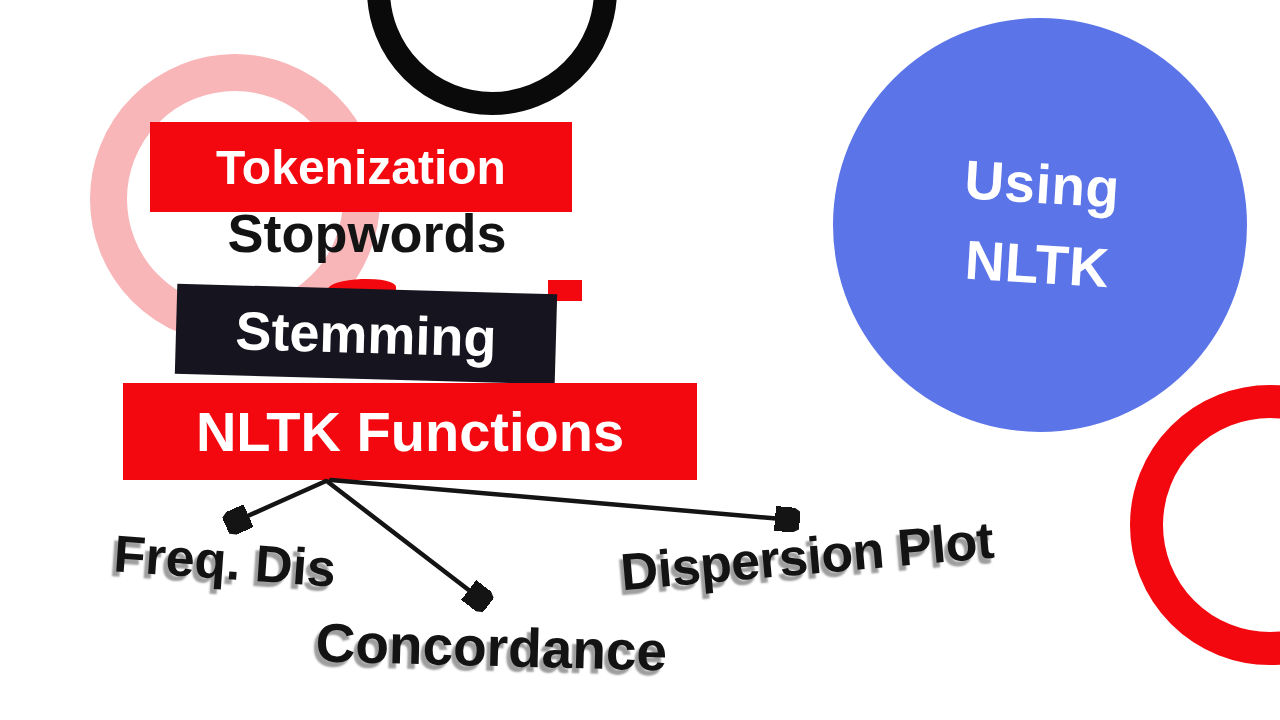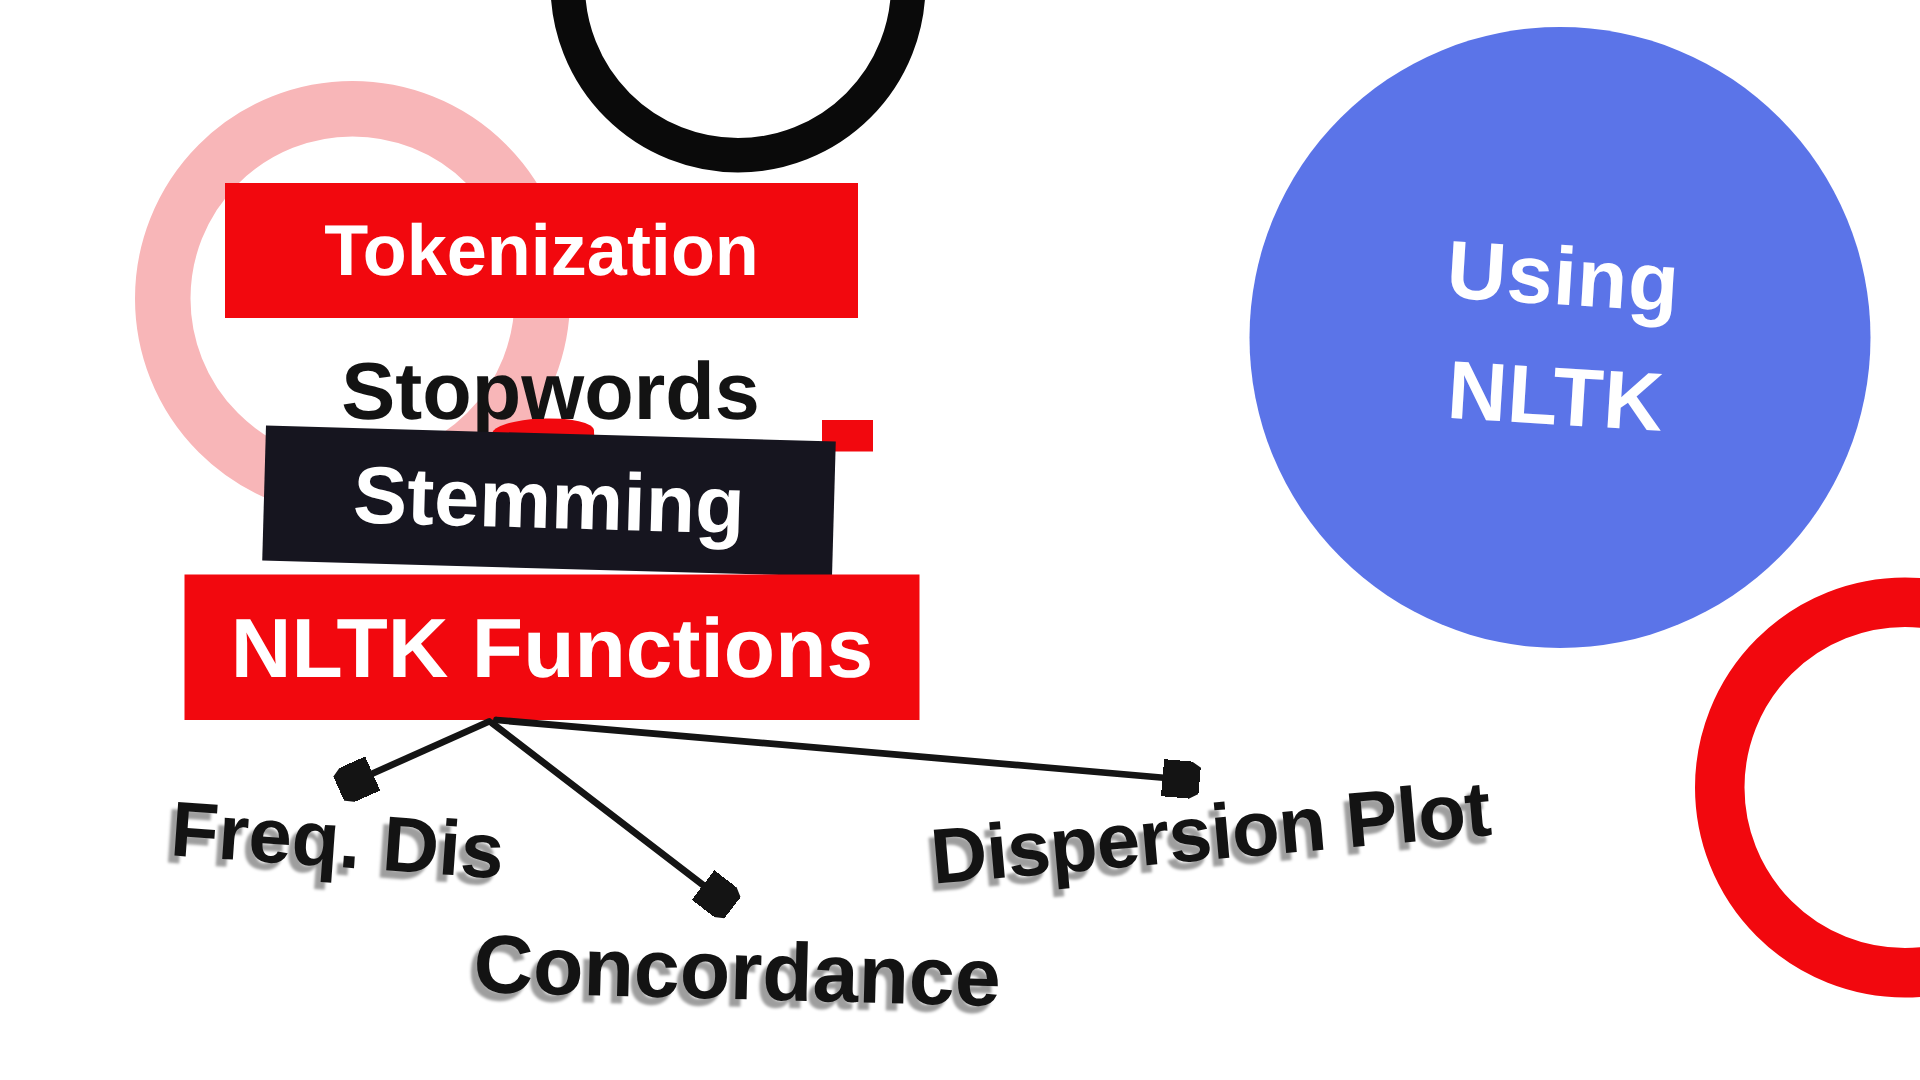--- a/index.html
+++ b/index.html
@@ -34,23 +34,23 @@
   .badge-text{
     transform:rotate(3.5deg);text-align:center;color:var(--white-text);
     font-weight:700;font-size:55px;line-height:1.45;letter-spacing:0.5px;
   }
 
   .label-box{
     position:absolute;display:flex;align-items:center;justify-content:center;
     font-weight:700;color:var(--white-text);white-space:nowrap;
   }
   .box-tokenization{left:150px;top:122px;width:422px;height:90px;background:var(--red);font-size:48px;}
-  .text-stopwords{left:150px;top:228px;width:434px;height:66px;color:var(--text-dark);font-size:54px;}
+  .text-stopwords{left:150px;top:200px;width:434px;height:66px;color:var(--text-dark);font-size:54px;}
   .box-stemming{left:176px;top:289px;width:380px;height:90px;background:var(--black-box);font-size:54px;transform:rotate(1.6deg);}
-  .box-nltk{left:123px;top:383px;width:490px;height:97px;background:var(--red);font-size:56px;}
+  .box-nltk{left:123px;top:383px;width:574px;height:97px;background:var(--red);font-size:56px;}
 
   .red-sliver{position:absolute;background:var(--red);}
   .sliver-a{left:328px;top:279px;width:68px;height:18px;border-radius:50% 50% 0 0;transform:rotate(-2deg);}
   .sliver-b{left:548px;top:280px;width:34px;height:21px;}
 
   .fn-label{
     position:absolute;font-weight:700;color:var(--text-dark);white-space:nowrap;text-align:center;
     text-shadow:-4px 5px 2px var(--shadow);
   }
   .fn-freq{left:105px;top:531px;width:240px;font-size:52px;transform:rotate(4deg);}

